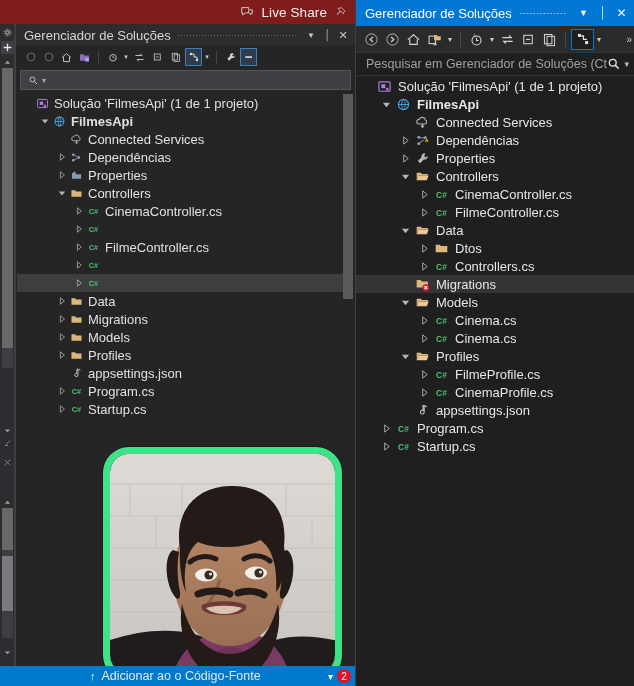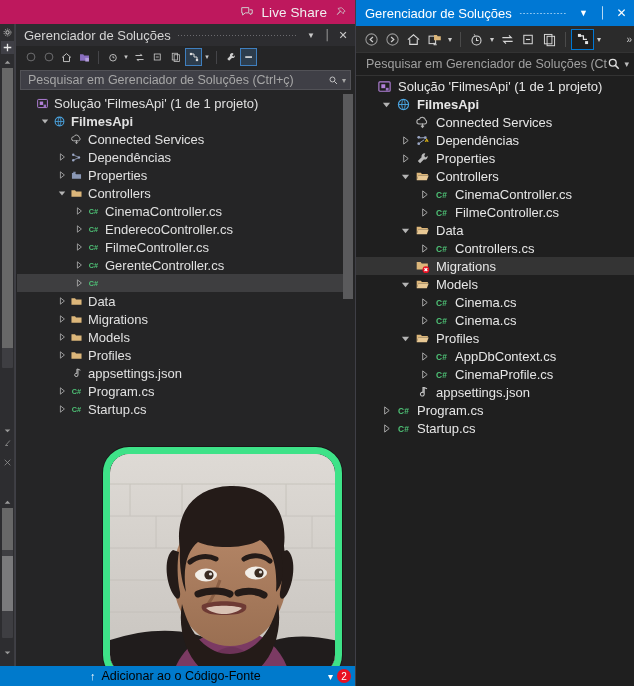--- a/index.html
+++ b/index.html
@@ -11,21 +11,21 @@
   }
   #root { position: relative; width: 634px; height: 686px; }
 
   
   .left-pane {
     position: absolute; left: 0; top: 0; width: 355px; height: 686px;
     background: #252526;
   }
   .ls-bar {
     position: absolute; left: 0; top: 0; width: 355px; height: 24px;
-    background: #be185d;
+    background: #7f1d1d;
   }
   .ls-inner {
     position: absolute; right: 8px; top: 0; height: 24px;
     display: flex; align-items: center; gap: 7px;
   }
   .ls-icon { width: 14px; height: 14px; display: block; }
   .ls-text { color: #f0f0f0; font-size: 13.5px; letter-spacing: .1px; }
   .ls-pin { width: 13px; height: 13px; display: block; opacity: .82; }
 
   .l-gutter {
@@ -163,21 +163,21 @@
   }
   .cam-inner { position: absolute; inset: 0; border-radius: 19px; overflow: hidden; background: #cfcbc6; }
 
   
   .statusbar {
     position: absolute; left: 0; bottom: 0; width: 355px; height: 20px;
     background: #007acc; display: flex; align-items: center; padding-left: 90px;
     gap: 6px; overflow: hidden;
   }
   .sb-arrow { color: #fff; font-size: 11px; }
-  .sb-text { color: #000000; font-size: 12.5px; white-space: nowrap; }
+  .sb-text { color: #e5e5e5; font-size: 12.5px; white-space: nowrap; }
   .sb-badge {
     position: absolute; right: 4px; width: 14px; height: 14px; border-radius: 50%;
     background: #e81123; color: #fff; font-size: 10px;
     display: flex; align-items: center; justify-content: center;
   }
   .sb-caret2 { position: absolute; right: 22px; color: #fff; font-size: 10px; }
 </style>
 </head>
 <body>
 
@@ -321,21 +321,20 @@
             </svg>
         </span>
         <span class="l-tool boxed">
           <svg viewBox="0 0 16 16" width="12" height="12">
               <rect x="3" y="7" width="9" height="2.2" fill="#dcdcdc"></rect>
             </svg>
         </span>
       </div>
 
       <div class="l-search">
-        <span class="l-search-ph">Pesquisar em Gerenciador de Soluções (Ctrl+ç)</span>
         <svg viewBox="0 0 16 16" width="11" height="11">
           <circle cx="6.5" cy="6.5" r="3.6" fill="none" stroke="#d0d0d0" stroke-width="1.3"></circle>
           <path d="M9.4 9.4L13 13" stroke="#d0d0d0" stroke-width="1.4"></path>
         </svg>
         <span style="color:#a6a6a6;font-size:8px;padding-left:3px;">▾</span>
       </div>
 
       <div class="l-tree" id="left-tree">
           <div class="l-row" style="padding-left: 4px;">
             <span class="l-arrow"></span>
@@ -432,21 +431,20 @@
             <span class="l-arrow">
               <svg width="8" height="8" viewBox="0 0 10 10">
                 <path d="M3 1v8l5-4z" fill="none" stroke="#b4b4b4" stroke-width="1"></path>
               </svg>
             </span>
             <span class="l-ico">
               <svg width="13" height="13" viewBox="0 0 16 16">
                 <text x="8" y="11.6" text-anchor="middle" font-family="Liberation Sans, sans-serif" font-size="9" font-weight="bold" fill="#4ec276">C#</text>
               </svg>
             </span>
-            <span class="l-lbl">EnderecoController.cs</span>
           </div>
           <div class="l-row" style="padding-left: 55px;">
             <span class="l-arrow">
               <svg width="8" height="8" viewBox="0 0 10 10">
                 <path d="M3 1v8l5-4z" fill="none" stroke="#b4b4b4" stroke-width="1"></path>
               </svg>
             </span>
             <span class="l-ico">
               <svg width="13" height="13" viewBox="0 0 16 16">
                 <text x="8" y="11.6" text-anchor="middle" font-family="Liberation Sans, sans-serif" font-size="9" font-weight="bold" fill="#4ec276">C#</text>
@@ -458,21 +456,20 @@
             <span class="l-arrow">
               <svg width="8" height="8" viewBox="0 0 10 10">
                 <path d="M3 1v8l5-4z" fill="none" stroke="#b4b4b4" stroke-width="1"></path>
               </svg>
             </span>
             <span class="l-ico">
               <svg width="13" height="13" viewBox="0 0 16 16">
                 <text x="8" y="11.6" text-anchor="middle" font-family="Liberation Sans, sans-serif" font-size="9" font-weight="bold" fill="#4ec276">C#</text>
               </svg>
             </span>
-            <span class="l-lbl">GerenteController.cs</span>
           </div>
           <div class="l-row sel" style="padding-left: 55px;">
             <span class="l-arrow">
               <svg width="8" height="8" viewBox="0 0 10 10">
                 <path d="M3 1v8l5-4z" fill="none" stroke="#b4b4b4" stroke-width="1"></path>
               </svg>
             </span>
             <span class="l-ico">
               <svg width="13" height="13" viewBox="0 0 16 16">
                 <text x="8" y="11.6" text-anchor="middle" font-family="Liberation Sans, sans-serif" font-size="9" font-weight="bold" fill="#4ec276">C#</text>
@@ -780,20 +777,33 @@
           <span class="r-lbl">Data</span>
         </div>
         <div class="r-row" style="padding-left: 61px;">
           <span class="r-arrow">
             <svg width="9" height="9" viewBox="0 0 10 10">
               <path d="M3 1v8l5-4z" fill="none" stroke="#b4b4b4" stroke-width="1"></path>
             </svg>
           </span>
           <span class="r-ico">
             <svg width="15" height="15" viewBox="0 0 16 16">
+              <path d="M1.8 3.9h4.4l1.2 1.5h6.8v6.7H1.8z" fill="#dcb67a"></path>
+            </svg>
+          </span>
+          <span class="r-lbl">Dtos</span>
+        </div>
+        <div class="r-row" style="padding-left: 61px;">
+          <span class="r-arrow">
+            <svg width="9" height="9" viewBox="0 0 10 10">
+              <path d="M3 1v8l5-4z" fill="none" stroke="#b4b4b4" stroke-width="1"></path>
+            </svg>
+          </span>
+          <span class="r-ico">
+            <svg width="15" height="15" viewBox="0 0 16 16">
               <text x="8" y="11.6" text-anchor="middle" font-family="Liberation Sans, sans-serif" font-size="9" font-weight="bold" fill="#4ec276">C#</text>
             </svg>
           </span>
           <span class="r-lbl">Controllers.cs</span>
         </div>
         <div class="r-row sel" style="padding-left: 42px;">
           <span class="r-arrow"></span>
           <span class="r-ico">
             <svg width="15" height="15" viewBox="0 0 16 16">
               <path d="M1.8 3.2h4.2l1.2 1.5h6.5v6.6H1.8z" fill="#dcb67a"></path>
@@ -861,21 +871,21 @@
           <span class="r-arrow">
             <svg width="9" height="9" viewBox="0 0 10 10">
               <path d="M3 1v8l5-4z" fill="none" stroke="#b4b4b4" stroke-width="1"></path>
             </svg>
           </span>
           <span class="r-ico">
             <svg width="15" height="15" viewBox="0 0 16 16">
               <text x="8" y="11.6" text-anchor="middle" font-family="Liberation Sans, sans-serif" font-size="9" font-weight="bold" fill="#4ec276">C#</text>
             </svg>
           </span>
-          <span class="r-lbl">AppDbContext.cs</span>
+          <span class="r-lbl">FilmeProfile.cs</span>
         </div>
         <div class="r-row" style="padding-left: 61px;">
           <span class="r-arrow">
             <svg width="9" height="9" viewBox="0 0 10 10">
               <path d="M3 1v8l5-4z" fill="none" stroke="#b4b4b4" stroke-width="1"></path>
             </svg>
           </span>
           <span class="r-ico">
             <svg width="15" height="15" viewBox="0 0 16 16">
               <text x="8" y="11.6" text-anchor="middle" font-family="Liberation Sans, sans-serif" font-size="9" font-weight="bold" fill="#4ec276">C#</text>

